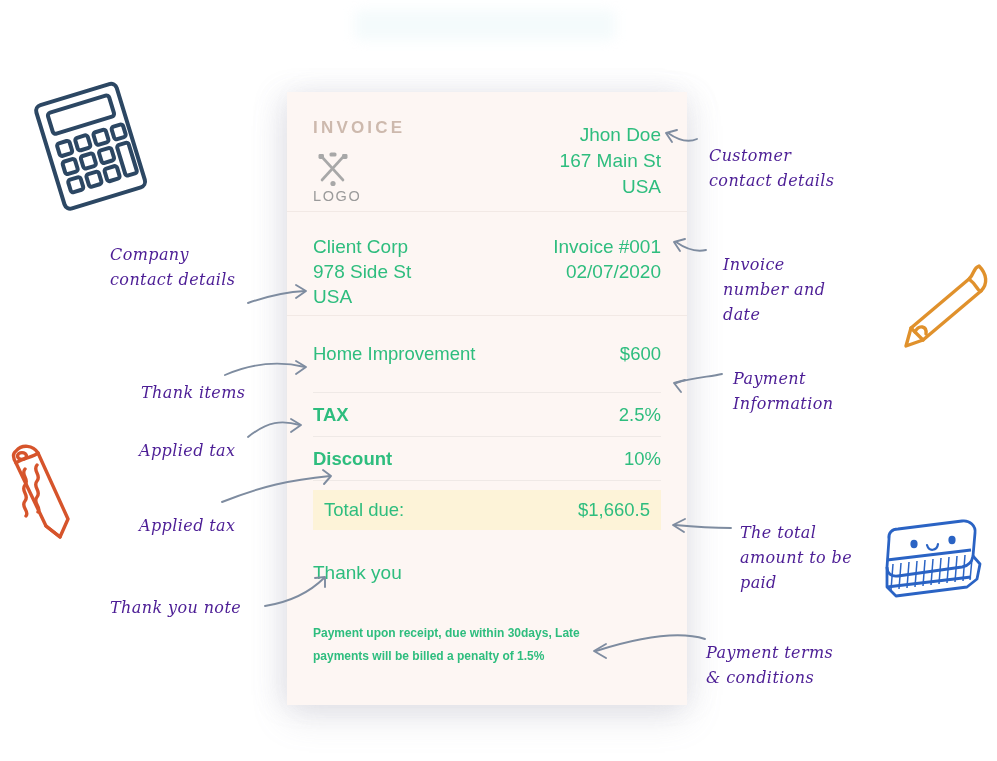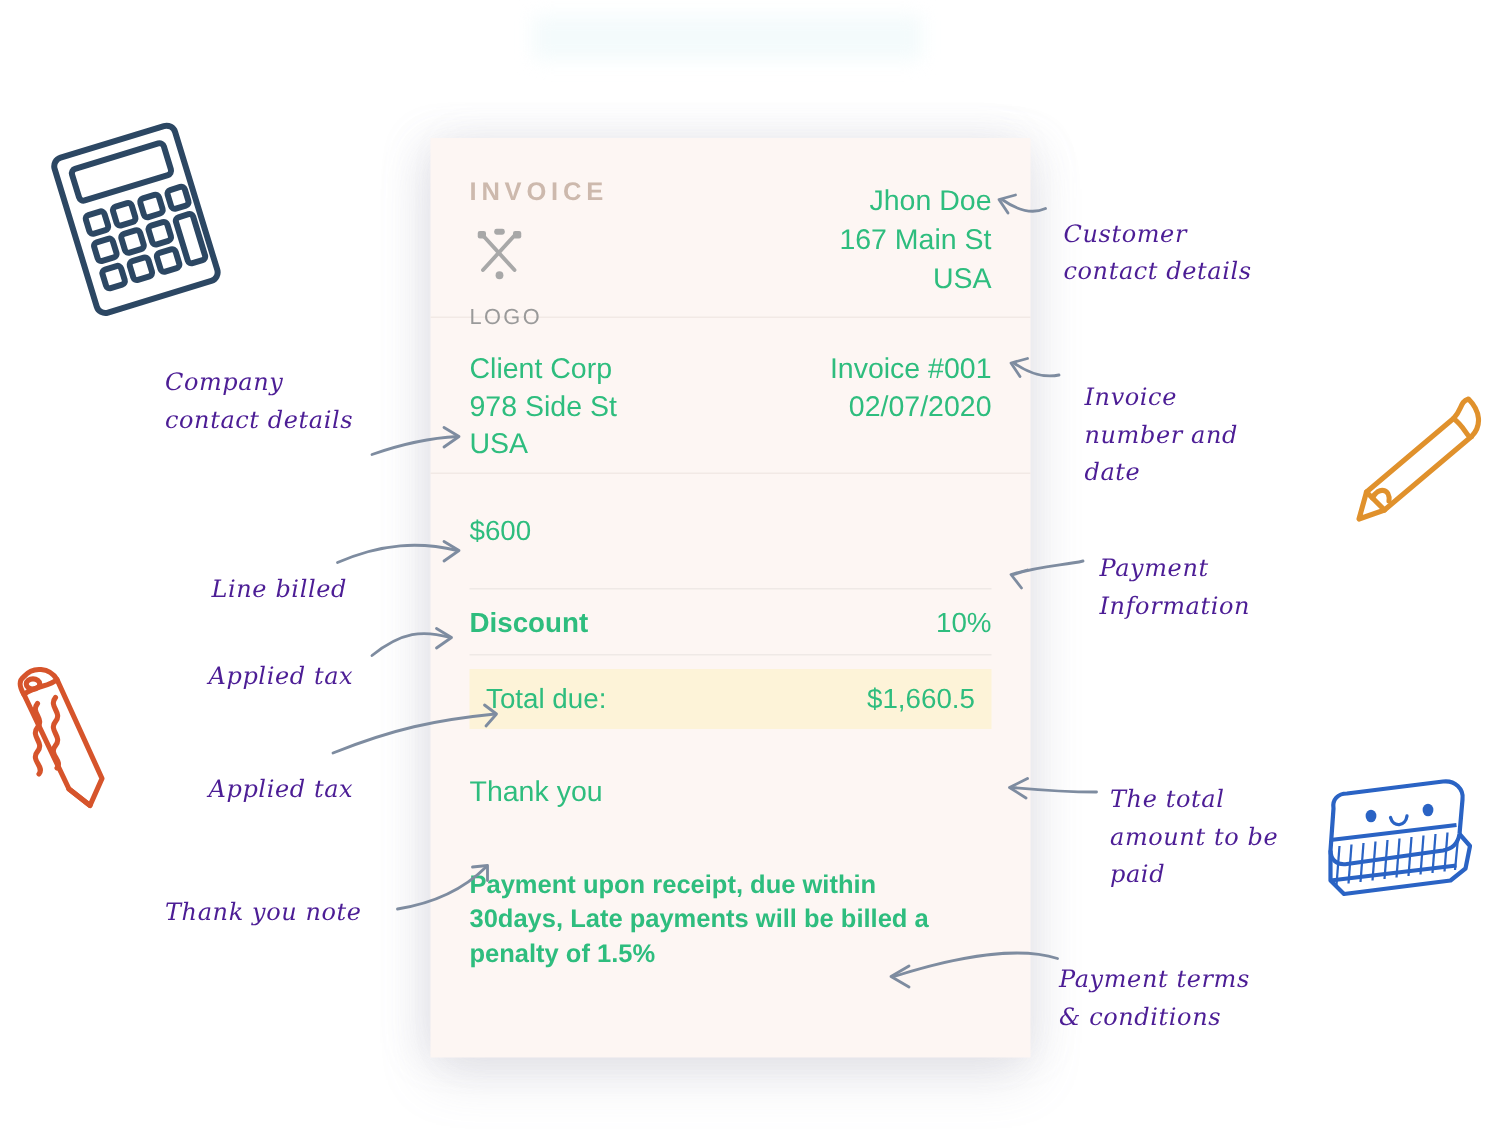--- a/index.html
+++ b/index.html
@@ -49,21 +49,21 @@
     color: #cdb9ad;
   }
   #logo-block {
     margin-top: 12px;
   }
   #logo-mark { display:block; }
   #logo-text {
     font-size: 14.5px;
     letter-spacing: 1.6px;
     color: #9a9a9a;
-    margin-top: 16px;
+    margin-top: 0;
   }
   #customer-block {
     position: absolute;
     right: 26px; top: 30px;
     text-align: right;
     color: #2ebd7e;
     font-size: 19px;
     line-height: 26px;
     font-weight: 500;
   }
@@ -119,21 +119,21 @@
 
   
   #thanks {
     color: #2ebd7e;
     font-size: 19px;
     font-weight: 500;
     margin: 32px 26px 0 26px;
   }
   #terms {
     color: #2ebd7e;
-    font-size: 17px;
+    font-size: 12px;
     line-height: 23px;
     font-weight: 600;
     margin: 38px 26px 0 26px;
     max-width: 320px;
   }
 
   
   .hand {
     position: absolute;
     color: #4c1d95;
@@ -191,39 +191,44 @@
       <div>USA</div>
     </div>
     <div id="meta-block">
       <div>Invoice #001</div>
       <div>02/07/2020</div>
     </div>
   </div>
 
   <div id="line-items">
     <div class="row" id="row-lineitem">
+      <span class="lbl">Home Improvement</span>
       <span class="val">$600</span>
+    </div>
+    <div class="row" id="row-tax">
+      <span class="lbl">TAX</span>
+      <span class="val">2.5%</span>
     </div>
     <div class="row" id="row-discount">
       <span class="lbl">Discount</span>
       <span class="val">10%</span>
     </div>
     <div class="row" id="row-total">
       <span class="lbl">Total due:</span>
       <span class="val">$1,660.5</span>
     </div>
   </div>
 
   <div id="thanks">Thank you</div>
   <div id="terms">Payment upon receipt, due within 30days, Late payments  will be billed a penalty of 1.5%</div>
 </div>
 
 <div class="hand" style="left:110px; top:242px;">Company
 contact details</div>
-<div class="hand" style="left:141px; top:380px;">Line billed</div>
+<div class="hand" style="left:141px; top:380px;">Thank items</div>
 <div class="hand" style="left:139px; top:438px;">Applied tax</div>
 <div class="hand" style="left:139px; top:513px;">Applied tax</div>
 <div class="hand" style="left:110px; top:595px;">Thank you note</div>
 
 <div class="hand" style="left:709px; top:143px;">Customer
 contact details</div>
 <div class="hand" style="left:723px; top:252px;">Invoice
 number and
 date</div>
 <div class="hand" style="left:733px; top:366px;">Payment

